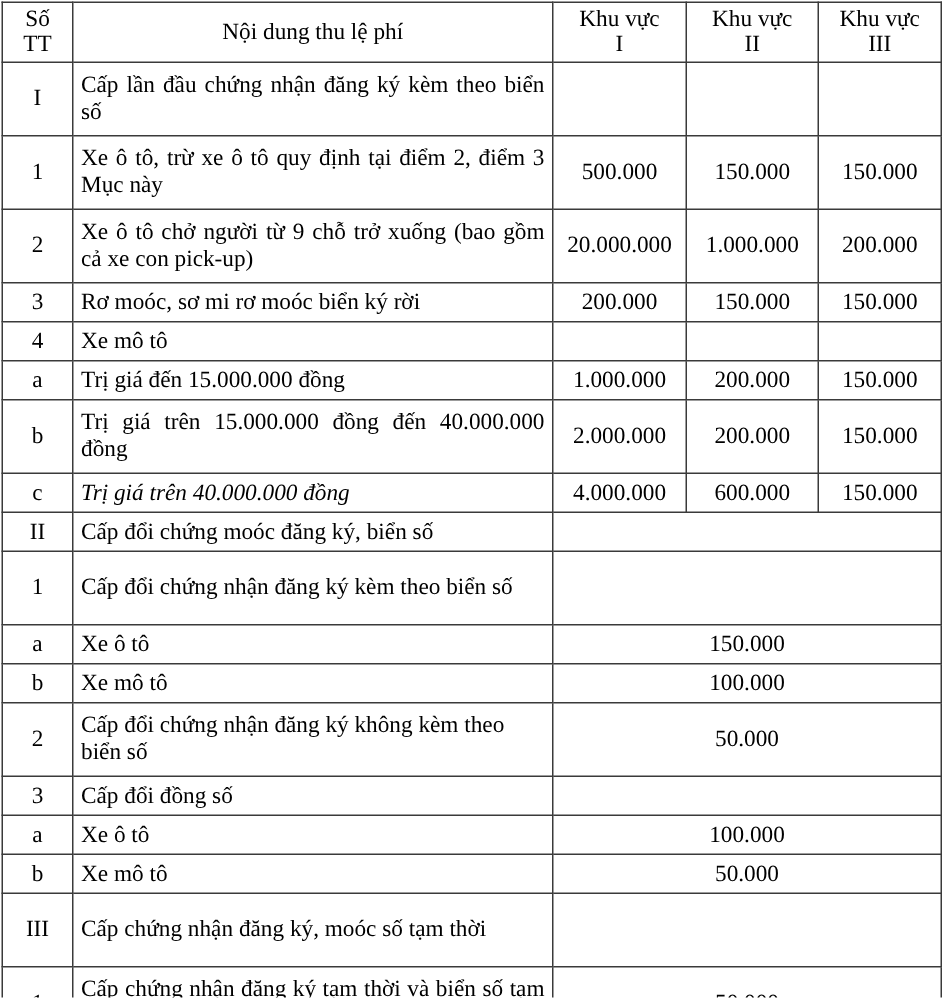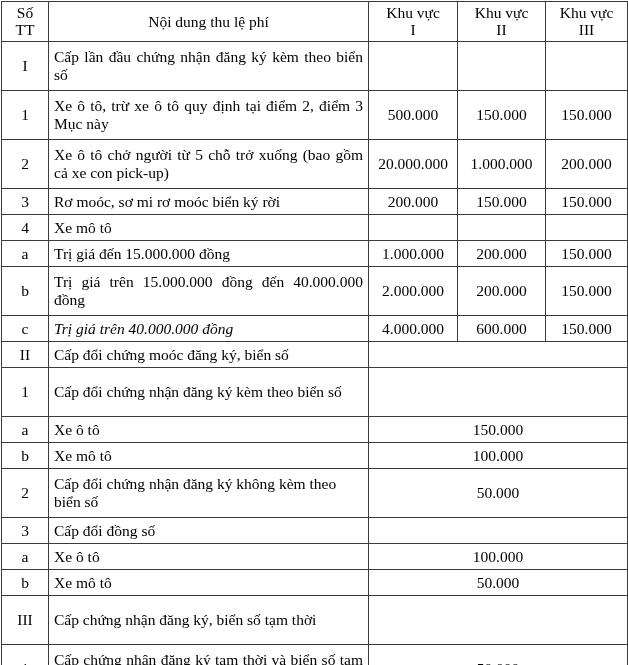--- a/index.html
+++ b/index.html
@@ -110,21 +110,21 @@
     <tr>
       <td class="stt">1</td>
       <td class="desc desc-just" style="height:44px;font-family:Liberation Serif, serif;">Xe ô tô, trừ xe ô tô quy định tại điểm 2, điểm 3 Mục này</td>
       <td class="num">500.000</td>
       <td class="num">150.000</td>
       <td class="num">150.000</td>
     </tr>
 
     <tr>
       <td class="stt">2</td>
-      <td class="desc desc-just" style="height:44px;">Xe ô tô chở người từ 5 chỗ trở xuống (bao gồm cả xe con pick-up)</td>
+      <td class="desc desc-just" style="height:44px;">Xe ô tô chở người từ 9 chỗ trở xuống (bao gồm cả xe con pick-up)</td>
       <td class="num">20.000.000</td>
       <td class="num">1.000.000</td>
       <td class="num">200.000</td>
     </tr>
 
     <tr>
       <td class="stt">3</td>
       <td class="desc" style="height:21px;">Rơ moóc, sơ mi rơ moóc biển ký rời</td>
       <td class="num">200.000</td>
       <td class="num">150.000</td>
@@ -206,21 +206,21 @@
     </tr>
 
     <tr>
       <td class="stt">b</td>
       <td class="desc" style="height:21px;">Xe mô tô</td>
       <td class="merged" colspan="3">50.000</td>
     </tr>
 
     <tr>
       <td class="stt stt-bold">III</td>
-      <td class="desc desc-just desc-bold" style="height:44px;">Cấp chứng nhận đăng ký, biển số tạm thời</td>
+      <td class="desc desc-just desc-bold" style="height:44px;">Cấp chứng nhận đăng ký, moóc số tạm thời</td>
       <td class="merged empty" colspan="3"></td>
     </tr>
 
     <tr>
       <td class="stt">1</td>
       <td class="desc desc-just" style="height:44px;">Cấp chứng nhận đăng ký tạm thời và biển số tạm thời bằng giấy</td>
       <td class="merged" colspan="3">50.000</td>
     </tr>
 
   </tbody>

